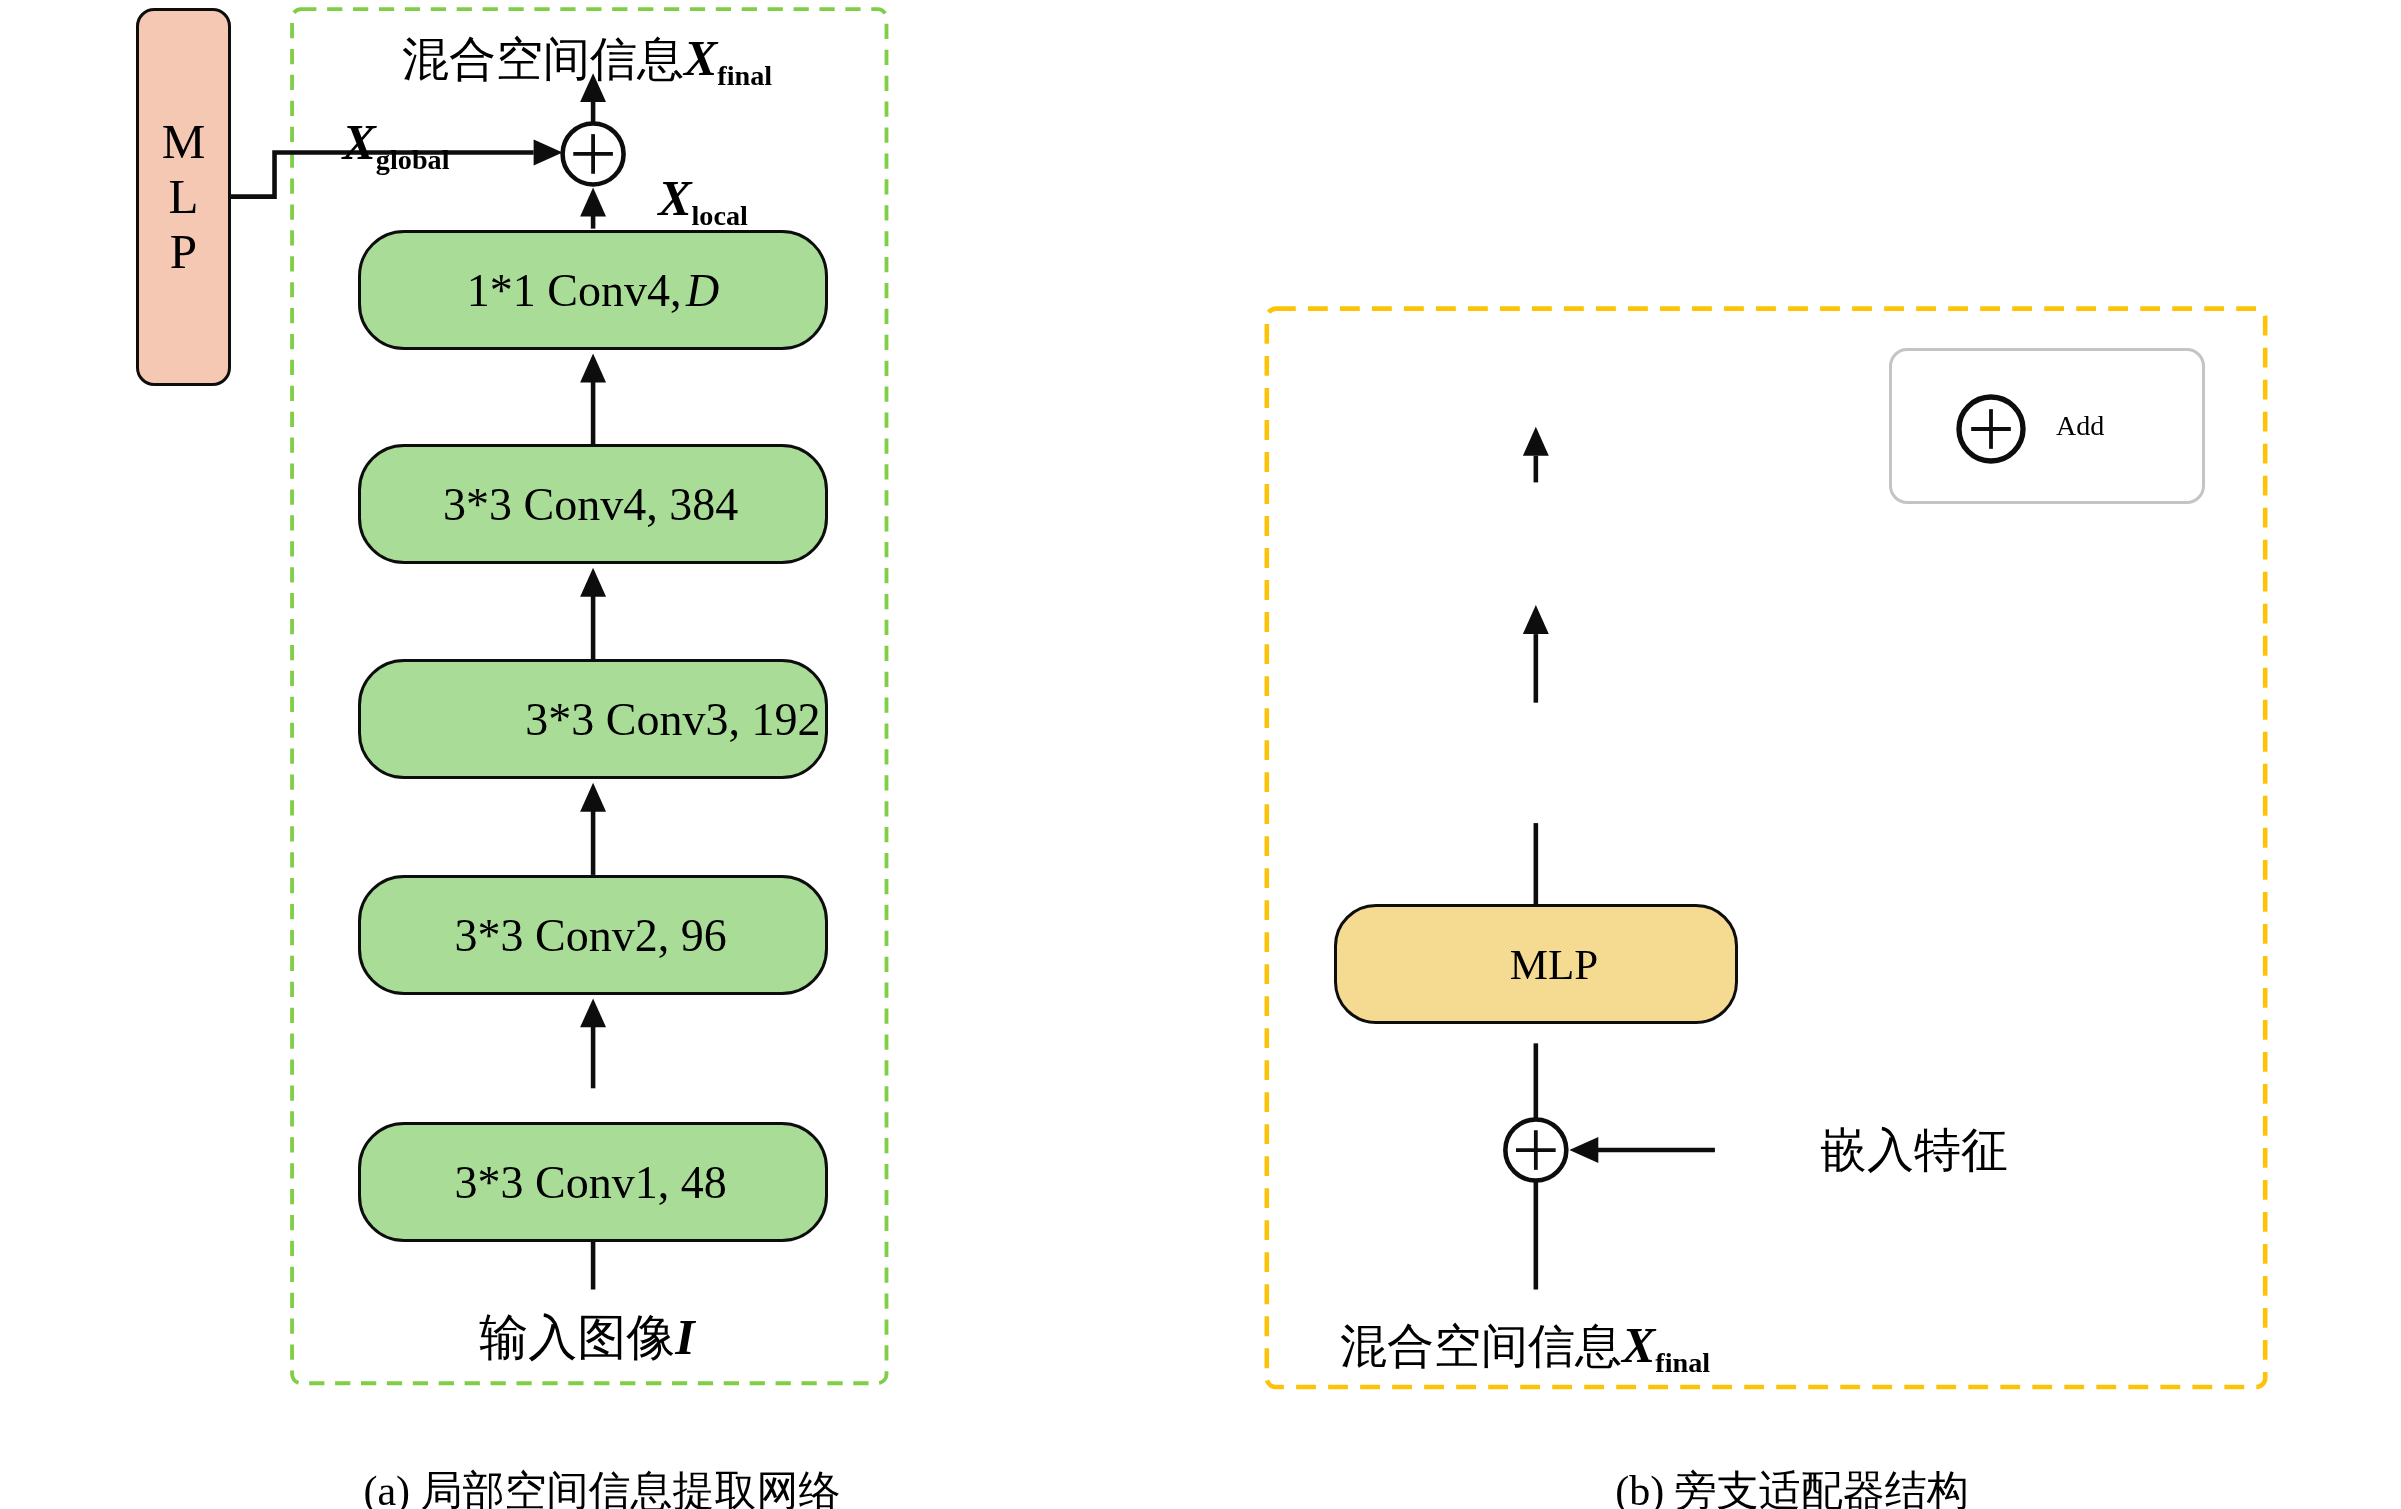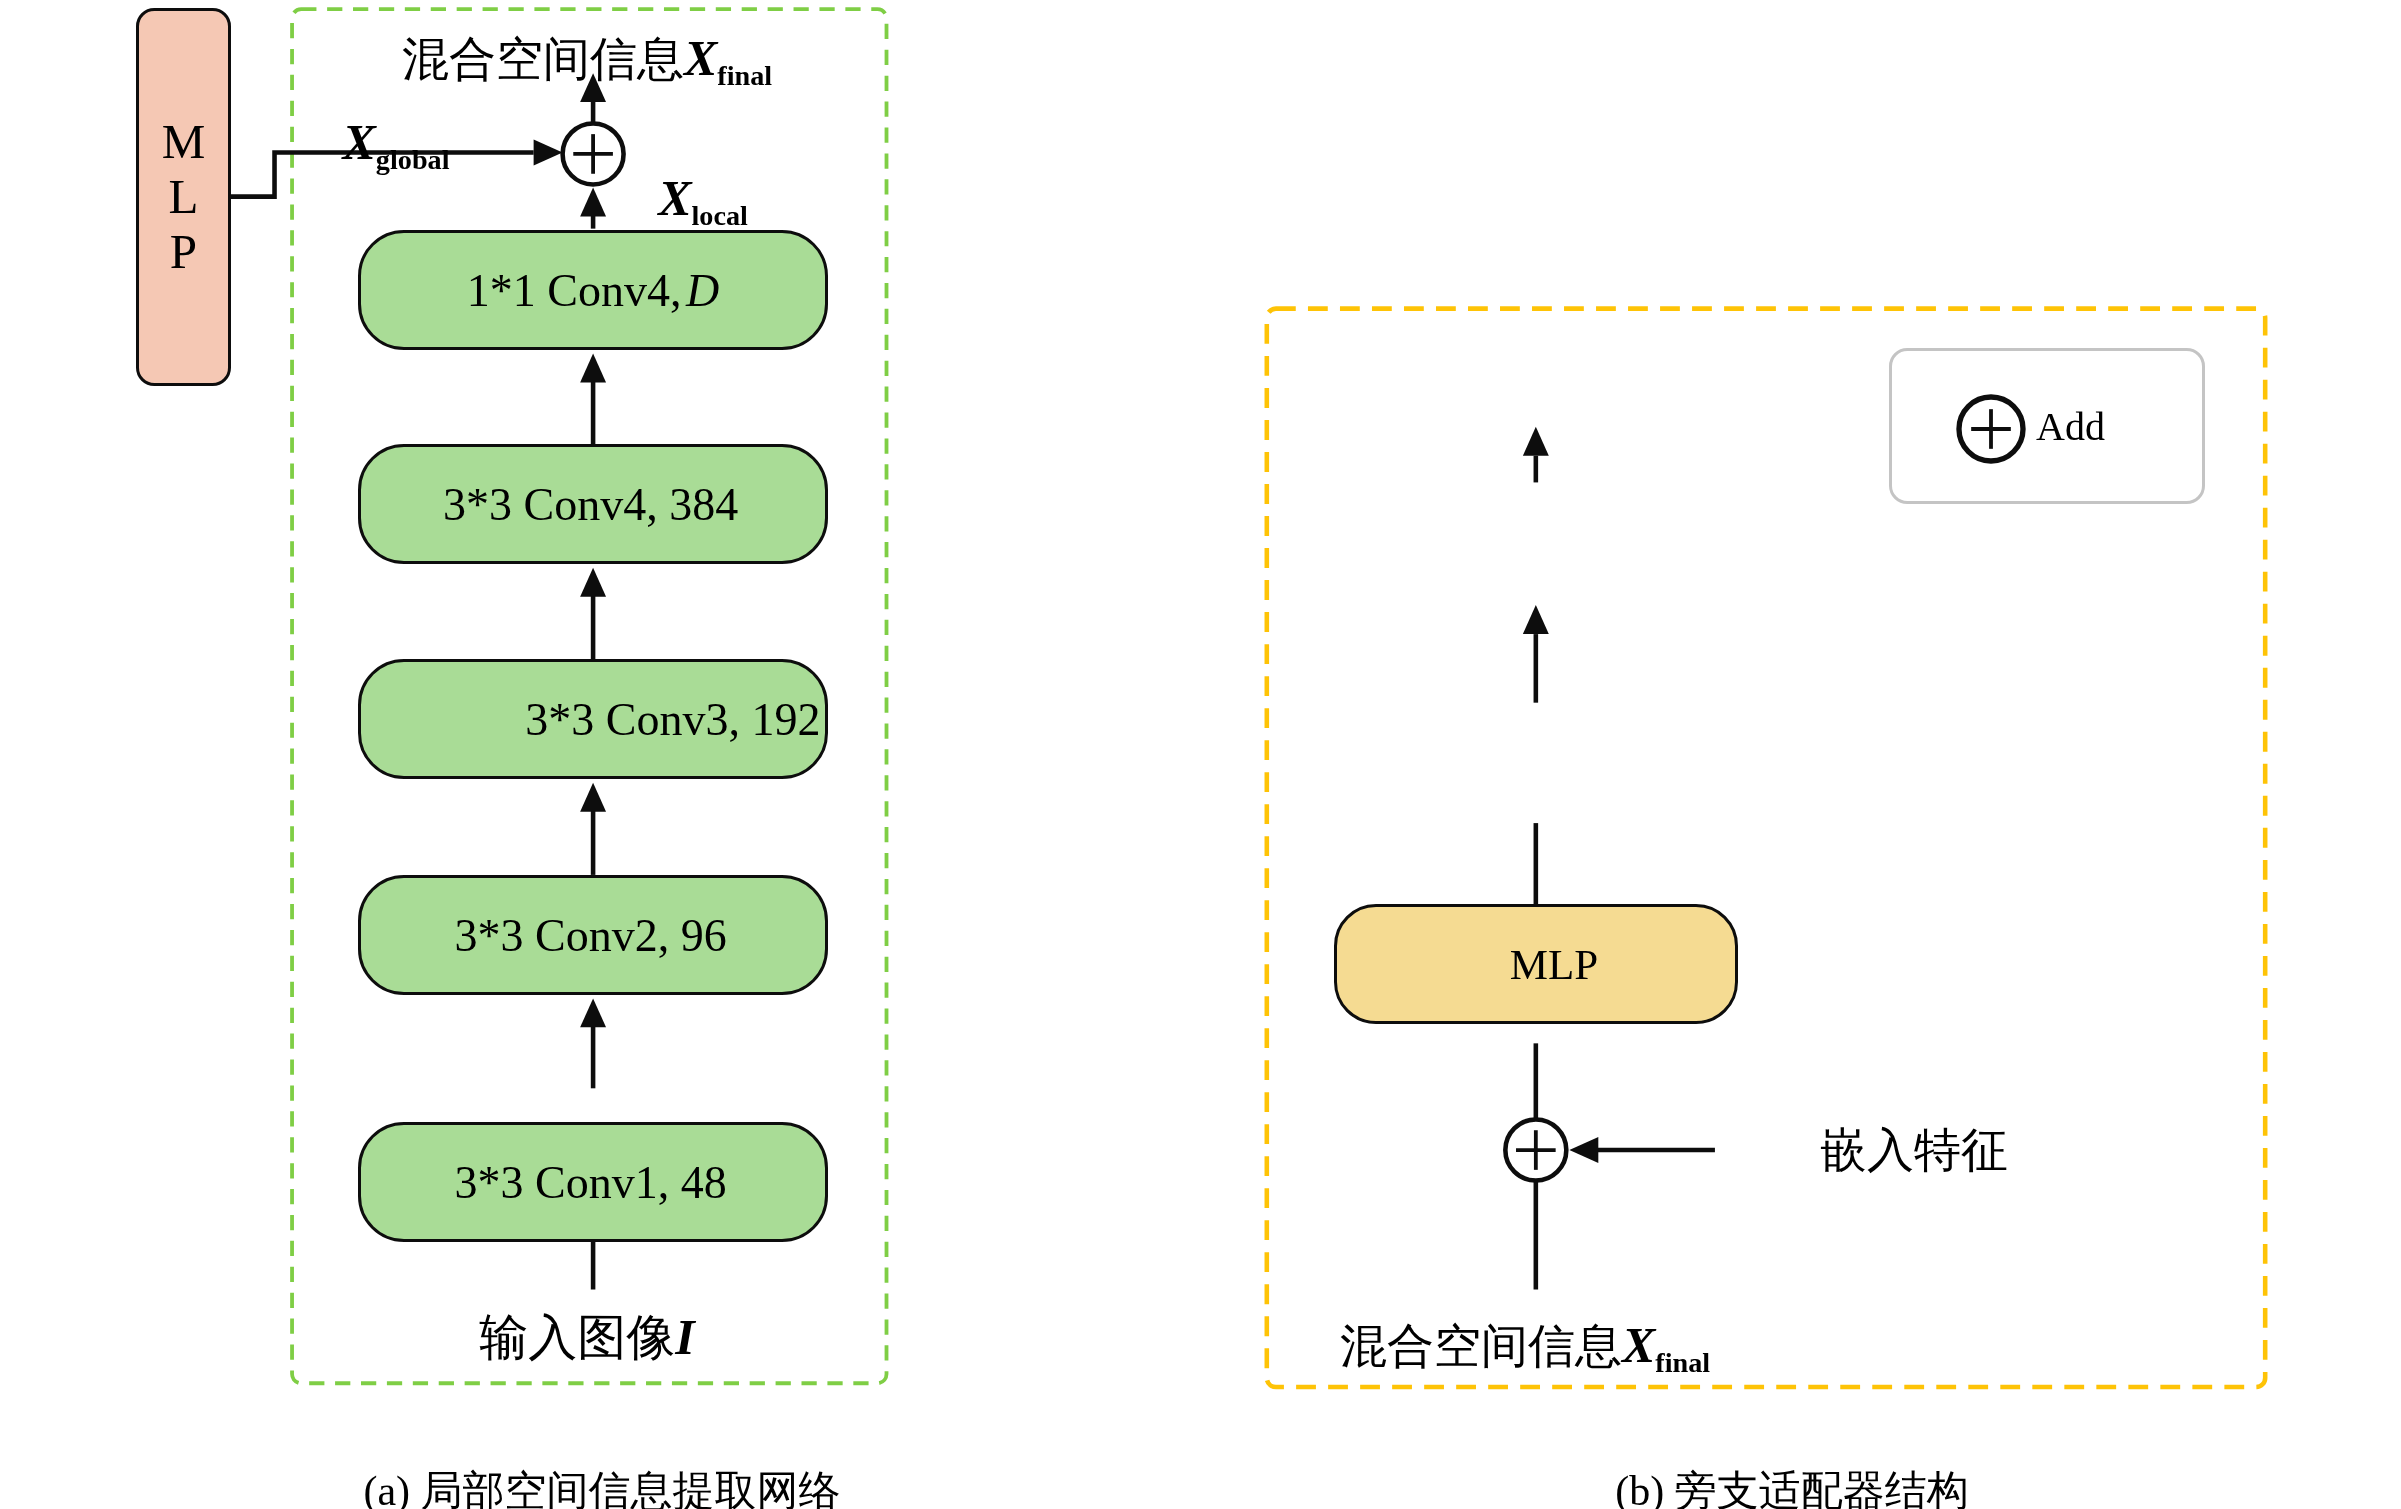--- a/index.html
+++ b/index.html
@@ -36,22 +36,22 @@
     white-space:nowrap;font-size:47px;
   }
   .lbl sub{font-size:60%;font-style:normal;font-weight:bold;line-height:0;}
   .mathvar{font-size:50px;font-style:italic;font-weight:bold;}
   .caption{font-size:42px;margin-top:12px;}
   .legend{
     position:absolute;z-index:2;left:1889px;top:348px;width:316px;height:156px;
     box-sizing:border-box;border:3px solid #c4c4c4;border-radius:18.3px;background:#fff;
   }
   .legend-add{
-    position:absolute;left:144px;top:0;height:100%;
-    display:flex;align-items:center;font-size:40px;
+    position:absolute;left:164px;top:0;height:100%;
+    display:flex;align-items:center;font-size:28px;
   }
   .legend-icon{position:absolute;left:38px;top:17px;}
   .conv-italic{font-style:italic;padding-left:4.6px;}
 </style>
 </head>
 <body>
 
 <div id="figure" style="--green-fill:#A9DC96;--pink-fill:#F5C8B4;--yellow-fill:#F5DB92;">
 
   <svg id="wires" viewBox="0 0 3150 1980" xmlns="http://www.w3.org/2000/svg">

